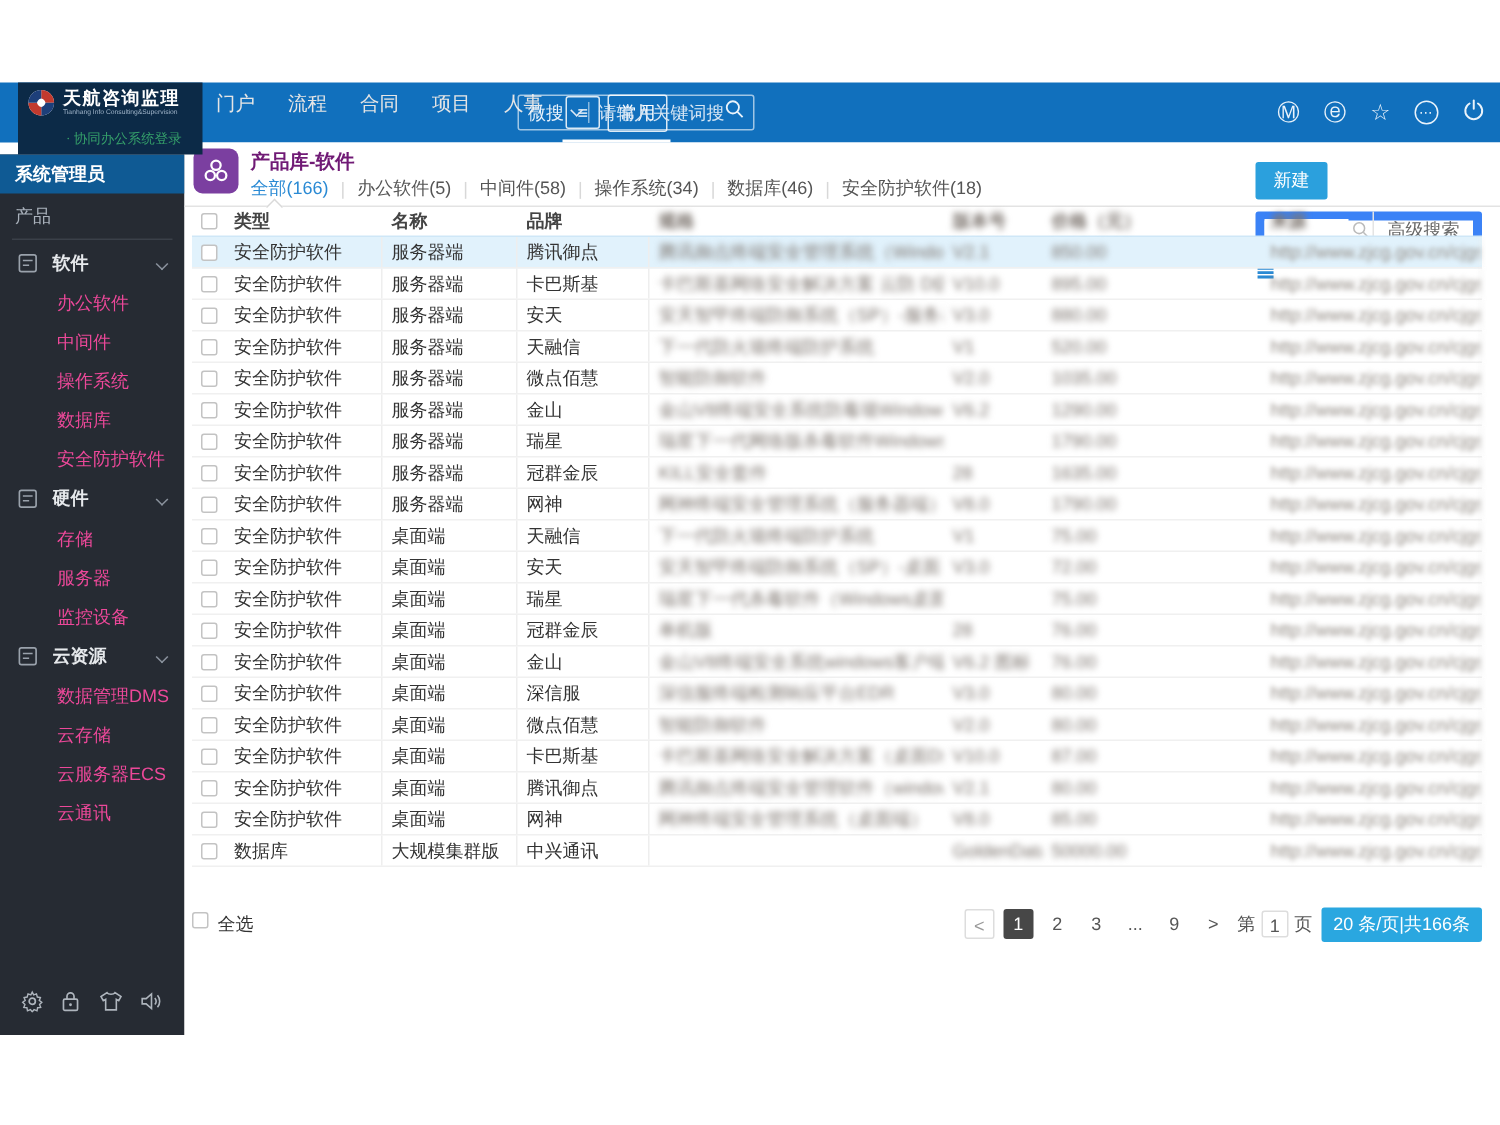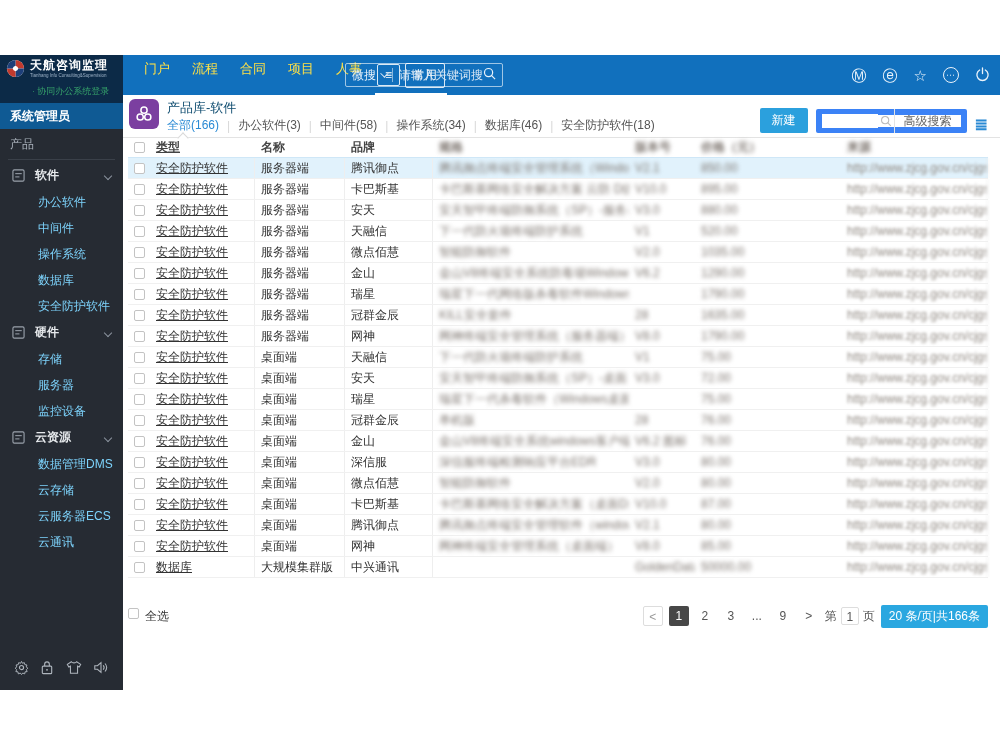--- a/index.html
+++ b/index.html
@@ -2,27 +2,27 @@
 <html><head>
 <meta charset="utf-8">
 <style>
   * { margin:0; padding:0; box-sizing:border-box; }
   html,body { width:1000px; height:750px; background:#fff; font-family:"Liberation Sans", sans-serif; }
   .page { position:relative; width:1000px; height:750px; background:#fff; overflow:hidden; }
   .app { position:absolute; top:55px; left:0; width:1000px; height:635px; }
 
   
   .topbar { position:absolute; top:0; left:0; right:0; height:40px; background:#1170bd; }
-  .logo-block { position:absolute; top:0; left:0; width:123px; height:48px; background:#0c2a47; z-index:3; padding:4px 6px 0 6px; }
+  .logo-block { position:absolute; top:0; left:12px; width:123px; height:48px; background:#0c2a47; z-index:3; padding:4px 6px 0 6px; }
   .logo-row { display:flex; align-items:flex-start; gap:5px; }
   .logo-title { color:#fff; font-size:12px; font-weight:bold; letter-spacing:1px; line-height:13px; }
   .logo-sub { color:#9fb3c8; font-size:5px; transform:scale(.9); transform-origin:left; }
   .login-link { color:#35a06a; font-size:9px; margin:3px 0 0 26px;font-family:Liberation Serif, serif; }
   .topnav { position:absolute; left:133px; top:0; height:40px; display:flex; align-items:center; gap:0; }
-  .nav-item { color:#fde047; font-size:13px; padding:0 11px; height:52px; line-height:40px; cursor:pointer; }
+  .nav-item { color:#e5e5e5; font-size:13px; padding:0 11px; height:52px; line-height:40px; cursor:pointer; }
   .box-group { position:relative; height:40px; display:flex; align-items:center; gap:5px; padding:0 4px; }
   .box-group::after { content:''; position:absolute; left:2px; right:2px; bottom:0; height:2px; background:#fff; }
   .nav-box { border:1px solid rgba(255,255,255,.85); color:#fff; font-size:12px; padding:3px 7px; border-radius:2px; cursor:pointer; }
   .searchbox { position:absolute; left:345px; top:8px; height:24px; display:flex; align-items:center; border:1px solid rgba(255,255,255,.6); border-radius:2px; padding:0 6px; color:#fff; }
   .searchbox .ws-label { font-size:12px; color:#eaf3fb; }
   .searchbox .chev { width:6px; height:6px; border-right:1px solid #dfeaf5; border-bottom:1px solid #dfeaf5; transform:rotate(45deg) translateY(-2px); margin:0 6px 0 4px; }
   .searchbox .vsep { width:1px; height:14px; background:rgba(255,255,255,.5); margin-right:6px; }
   .searchbox input { background:transparent; border:none; outline:none; color:#eaf3fb; font-size:12px; width:84px;font-family:Liberation Serif, serif; }
   .searchbox input::placeholder { color:#d7e6f4; }
   .top-icons { position:absolute; right:10px; top:0; height:40px; display:flex; align-items:center; gap:16px; color:#eaf3fb; }
@@ -30,49 +30,49 @@
   .circle-dots { width:16px; height:16px; border:1px solid #eaf3fb; border-radius:50%; display:flex; align-items:center; justify-content:center; font-size:9px; letter-spacing:1px; }
 
   
   .sidebar { position:absolute; top:48px; left:0; width:123px; bottom:0; background:#262b33; color:#c9ced5; }
   .role { height:26px; line-height:26px; background:#0f5a94; color:#fff; font-size:12px; font-weight:bold; padding-left:10px; }
   .side-section { height:26px; line-height:30px; font-size:12px; color:#aab2bc; padding-left:10px; }
   .side-divider { height:1px; background:#3a4049; margin:4px 8px 2px 8px; }
   .menu-group-header { display:flex; align-items:center; height:27px; padding-left:12px; cursor:pointer; color:#e6e9ec; font-size:12px; font-weight:bold; }
   .menu-group-header .gicon { margin-right:10px; display:flex; }
   .menu-group-header .chev { margin-left:auto; margin-right:12px; width:6px; height:6px; border-right:1px solid #8b939e; border-bottom:1px solid #8b939e; transform:rotate(45deg); }
-  .menu-child { height:26px; line-height:26px; padding-left:38px; font-size:12px; color:#7dd3fc; cursor:pointer; }
+  .menu-child { height:26px; line-height:26px; padding-left:38px; font-size:12px; color:#ec4899; cursor:pointer; }
   .sidebar-bottom { position:absolute; bottom:8px; left:0; right:0; height:30px; display:flex; align-items:center; justify-content:space-around; padding:0 8px; }
   .sb-icon { cursor:pointer; display:flex; }
 
   
   .main { position:absolute; left:123px; top:40px; right:0; bottom:0; background:#fff; }
   .content-header { position:relative; height:43px; border-bottom:1px solid #e3e3e3; }
   .ph-icon { position:absolute; left:6px; top:4px; width:30px; height:30px; background:#7b3fa0; border-radius:6px; display:flex; align-items:center; justify-content:center; }
-  .page-title { position:absolute; left:44px; top:4px; font-size:13px; font-weight:normal; color:#0c4a6e; }
+  .page-title { position:absolute; left:44px; top:4px; font-size:13px; font-weight:bold; color:#701a75; }
   .filters { position:absolute; left:44px; top:22px; display:flex; align-items:center; font-size:12px; }
   .filter { color:#555; cursor:pointer; }
   .filter.active { color:#2a8ad4; }
   .fsep { color:#d8d8d8; margin:0 8px; }
   .active-arrow { position:absolute; left:56px; bottom:-5px; width:8px; height:8px; background:#fff; border-left:1px solid #d9d9d9; border-top:1px solid #d9d9d9; transform:rotate(45deg); }
-  .toolbar { position:absolute; right:12px; top:13px; display:flex; align-items:flex-end; gap:8px; }
+  .toolbar { position:absolute; right:12px; top:13px; display:flex; align-items:flex-start; gap:8px;flex-direction:column; }
   .btn-new { background:#2ba0dd; color:#fff; font-size:12px; border:none; padding:4px 12px; border-radius:2px; cursor:pointer; }
   .adv-wrap { display:flex; align-items:center; border:6px solid #3b82f6; border-radius:2px; height:24px; }
   .adv-wrap input { border:none; outline:none; width:56px; font-size:12px; padding:0 4px; }
   .adv-label { font-size:12px; color:#666; padding:0 9px; border-left:1px solid #e4e4e4; height:24px; line-height:24px; cursor:pointer; }
   .list-toggle { color:#2a8ad4; font-size:16px; font-weight:bold; cursor:pointer; line-height:1; }
 
   
   .table { position:absolute; left:5px; right:12px; top:43px; }
   .trow { display:flex; align-items:center; height:21px; border-bottom:1px solid #f0f0f0; font-size:12px; color:#333; }
   .trow.head { color:#444; font-weight:bold; border-bottom:1px solid #cfe7f7; height:20px; }
   .trow.hl { background:#e1f2fc; }
   .cell { padding-left:6px; overflow:hidden; white-space:nowrap; height:100%; display:flex; align-items:center; }
   .c0 { width:22px; justify-content:center; padding-left:0; }
-  .c1 { width:105px; border-right:1px solid #eee;text-decoration:underline; }
+  .c1 { width:105px; border-right:1px solid #eee; }
   .c2 { width:90px; border-right:1px solid #eee; }
   .c3 { width:88px; border-right:1px solid #eee; }
   .c4 { width:196px; }
   .c5 { width:66px; }
   .c6 { width:146px; }
   .c7 { flex:1; border-right:1px solid #eee; }
   .head .c1,.head .c2,.head .c3,.head .c7 { border-right:none; }
   .blurred { filter:blur(2.1px); color:#7d756f; }
   .blur-url { filter:blur(1.8px); color:#918a83; }
   .cb { width:11px; height:11px; border:1px solid #c3c3c3; border-radius:2px; background:#fff; cursor:pointer; }
@@ -241,21 +241,21 @@
           <svg width="20" height="20" viewBox="0 0 20 20">
               <circle cx="10" cy="6.2" r="3.1" fill="none" stroke="#fff" stroke-width="1.5"></circle>
               <circle cx="6.2" cy="13" r="3.1" fill="none" stroke="#fff" stroke-width="1.5"></circle>
               <circle cx="13.8" cy="13" r="3.1" fill="none" stroke="#fff" stroke-width="1.5"></circle>
             </svg>
         </span>
         <div class="page-title">产品库-软件</div>
         <div class="filters" id="filters">
             <span class="filter active">全部(166)</span>
             <span class="fsep">|</span>
-            <span class="filter">办公软件(3)</span>
+            <span class="filter">办公软件(5)</span>
             <span class="fsep">|</span>
             <span class="filter">中间件(58)</span>
             <span class="fsep">|</span>
             <span class="filter">操作系统(34)</span>
             <span class="fsep">|</span>
             <span class="filter">数据库(46)</span>
             <span class="fsep">|</span>
             <span class="filter">安全防护软件(18)</span>
           </div>
         <div class="active-arrow"></div>

